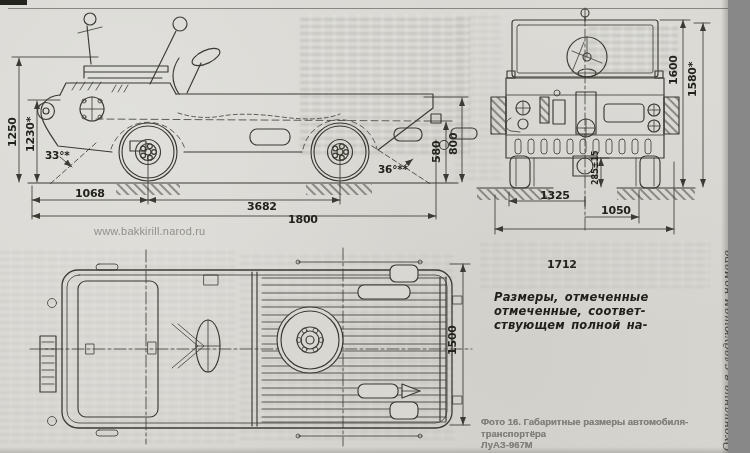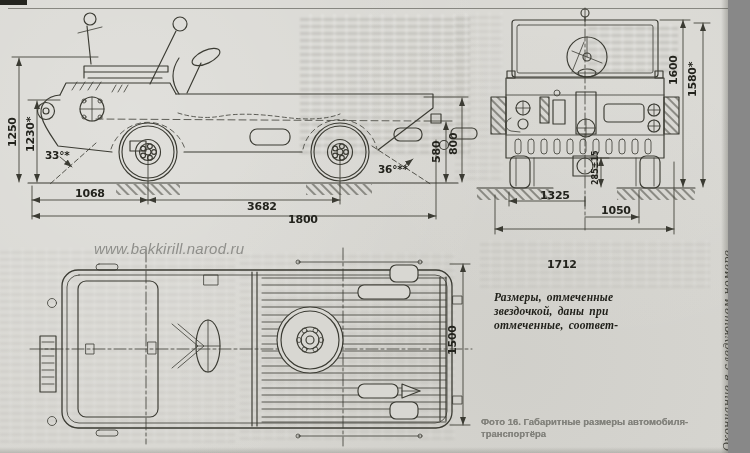--- a/index.html
+++ b/index.html
@@ -26,32 +26,31 @@
   .dim{
     position:absolute;font-weight:700;font-size:11px;color:#23231d;
     letter-spacing:-.2px;white-space:nowrap;line-height:11px;
   }
   .dim.v{transform:rotate(-90deg);transform-origin:0 0;}
   .dim.small{font-size:8px;letter-spacing:0;}
   .dim.ang{font-size:10.5px;}
   .note{
     position:absolute;left:494px;top:290px;width:170px;
     font-style:italic;font-weight:700;font-size:11.5px;line-height:14px;
-    color:#21211b;letter-spacing:.2px;word-spacing:2px;white-space:nowrap;font-family:Liberation Serif, serif;
+    color:#21211b;letter-spacing:.2px;word-spacing:2px;white-space:nowrap;
   }
   .caption{
     position:absolute;left:481px;top:416px;width:250px;
     font-family:"Liberation Sans", sans-serif;font-size:9.5px;line-height:11.5px;
     font-weight:700;color:#82827c;text-shadow:0 0 .5px #8b8b85;
   }
   .watermark{
-    position:absolute;left:94px;top:240px;
-    font-family:"Liberation Sans", sans-serif;font-size:15px;color:#8f8f8b;
+    position:absolute;left:94px;top:225px;
+    font-family:"Liberation Sans", sans-serif;font-size:11px;color:#8f8f8b;
     letter-spacing:.2px;
-    font-style:italic;
   }
   .margin-note{
     position:absolute;left:721px;top:451px;transform:rotate(-90deg);transform-origin:0 0;
     font-family:"DejaVu Serif", serif;font-style:italic;font-size:11px;color:#45453e;
     white-space:nowrap;letter-spacing:.3px;
   }
   .corner-mark{position:absolute;left:0;top:0;width:27px;height:5px;background:#24241f;}
   .top-rule{position:absolute;left:8px;top:8px;width:742px;height:1px;background:#6b6b64;opacity:.75;}
   .fold-line{position:absolute;left:737px;top:0;width:1px;height:453px;background:rgba(90,90,82,.5);}
   .edge-shade-r{position:absolute;right:0;top:0;width:7px;height:453px;
@@ -309,26 +308,27 @@
   <span class="dim" style="left:540px;top:190px;text-align:right;">1325</span>
   <span class="dim" style="left:601px;top:205px;">1050</span>
   <span class="dim" style="left:547px;top:219px;margin-top:40px;">1712</span>
 
   <span class="dim v" style="left:447px;top:355px;">1500</span>
 
   <div class="watermark">www.bakkirill.narod.ru</div>
 
   <div class="note">
     <div>Размеры, отмеченные</div>
-    <div>звездочкой, даны при</div>
     <div>отмеченные, соответ-</div>
+    <div>ствующем полной на-</div>
   </div>
 
   <div class="caption">
     <div>Фото 16. Габаритные размеры автомобиля-транспортёра</div>
+    <div>ЛуАЗ-967М</div>
   </div>
 
   <div class="margin-note">Окончание в следующем номере</div>
 
   <div class="fold-line"></div>
   <div class="edge-shade-r"></div>
   <div class="edge-shade-b"></div>
 </div>
 
 </body></html>

